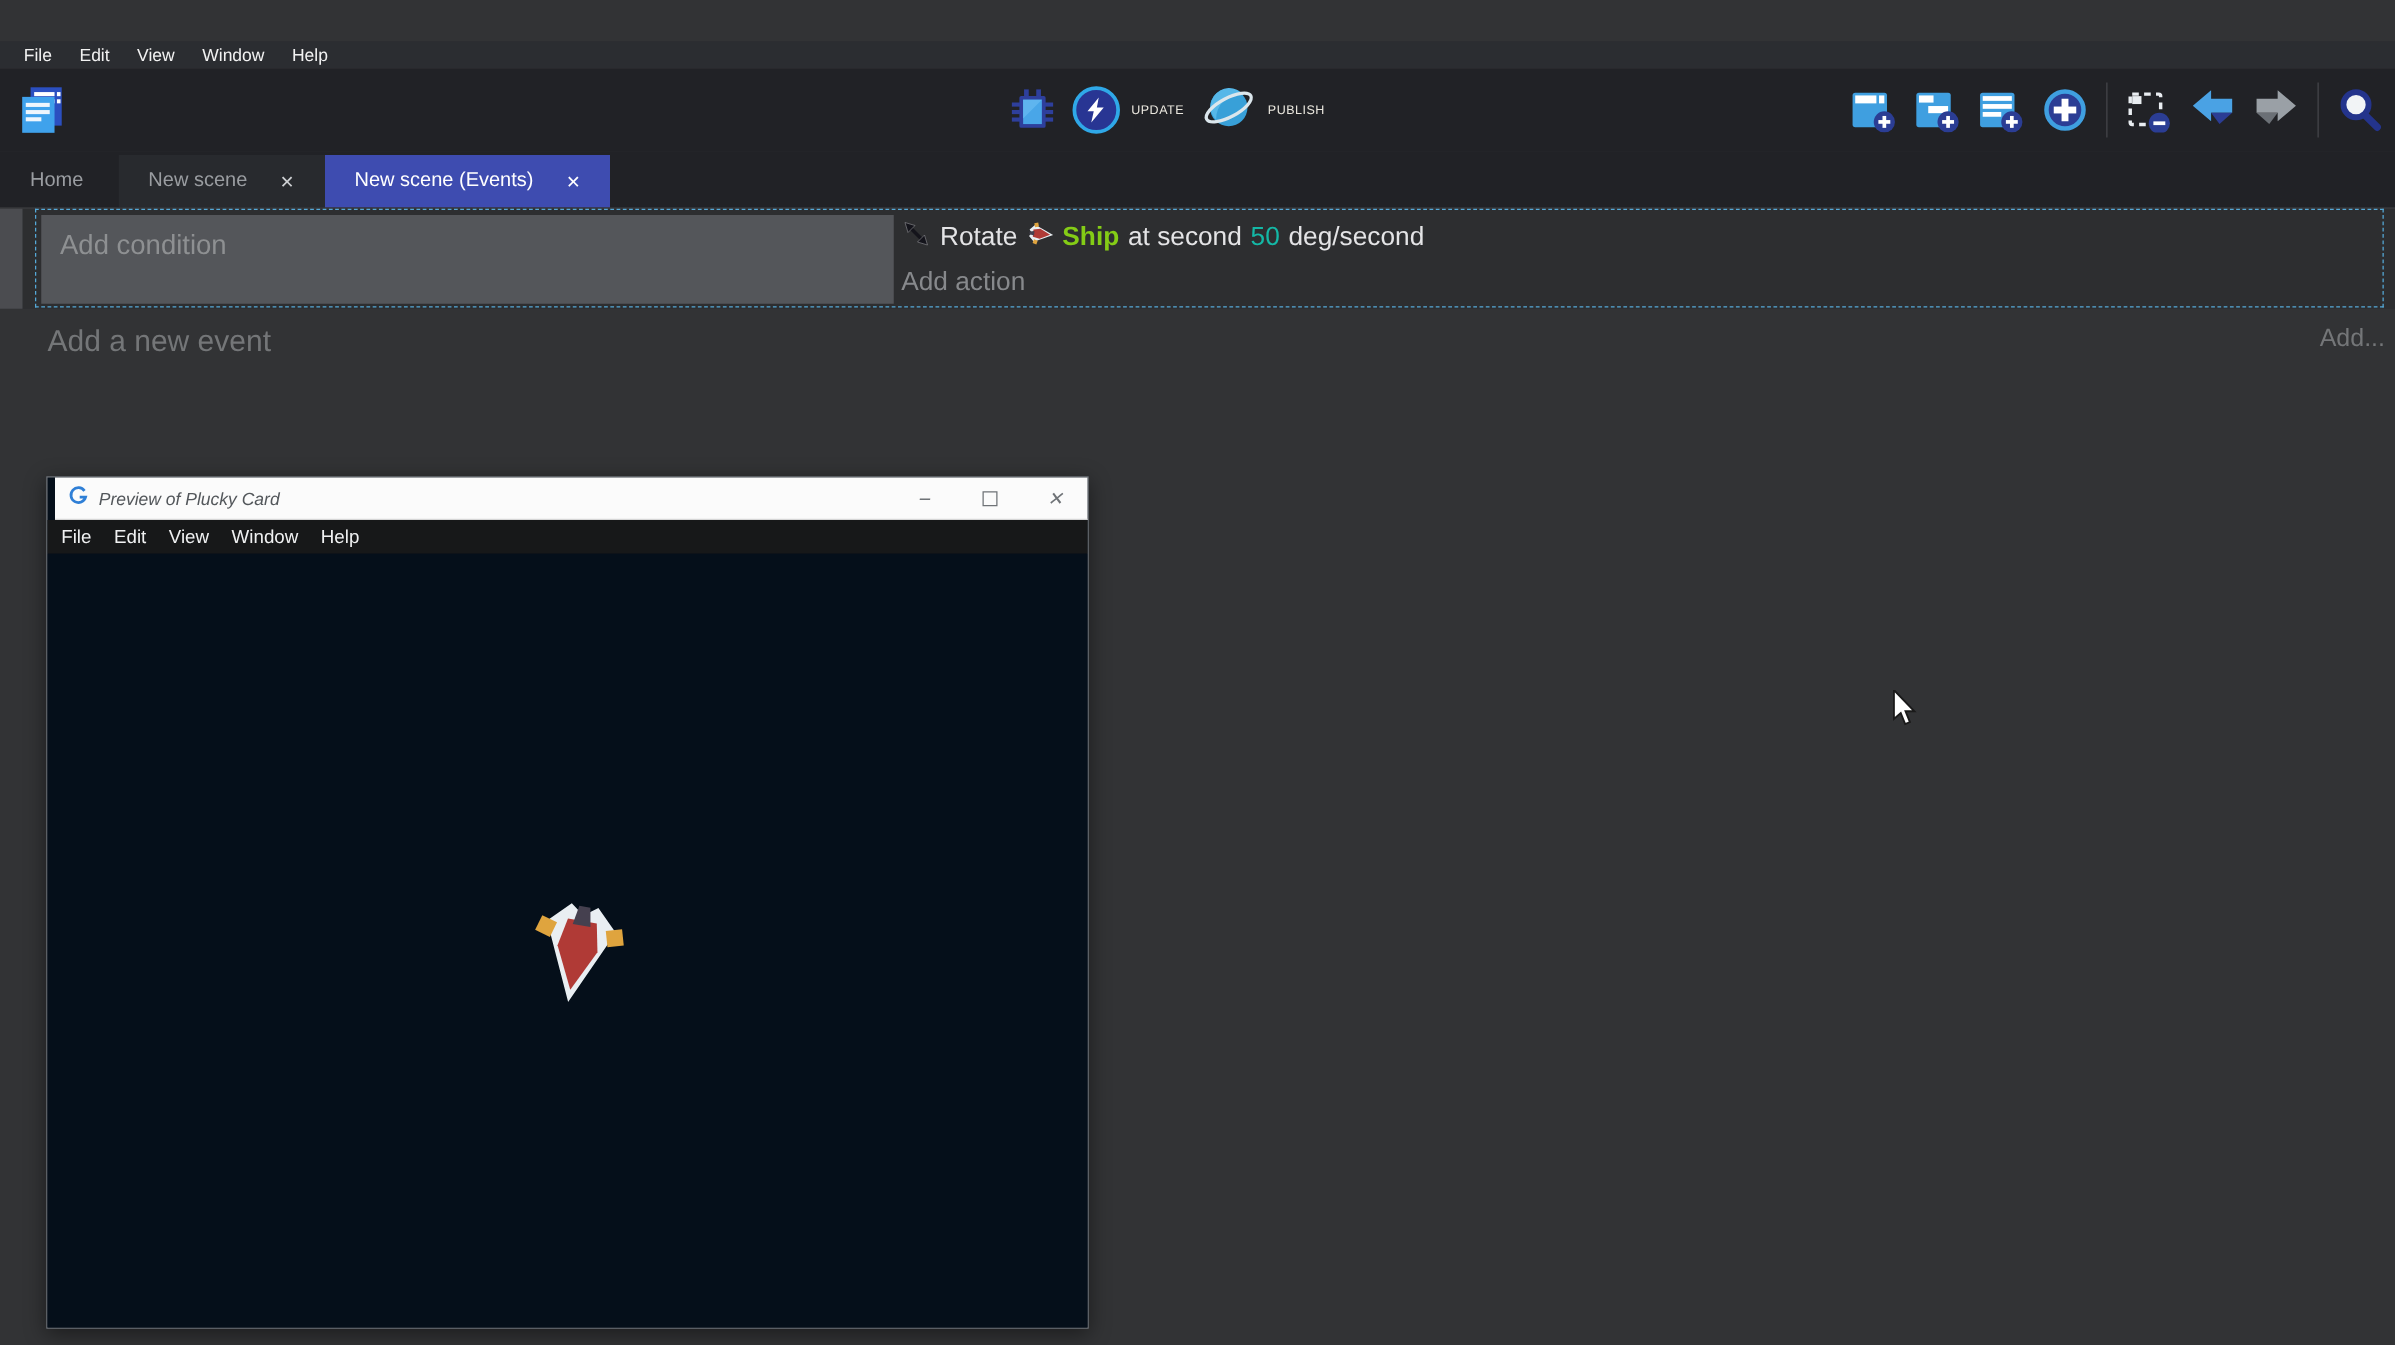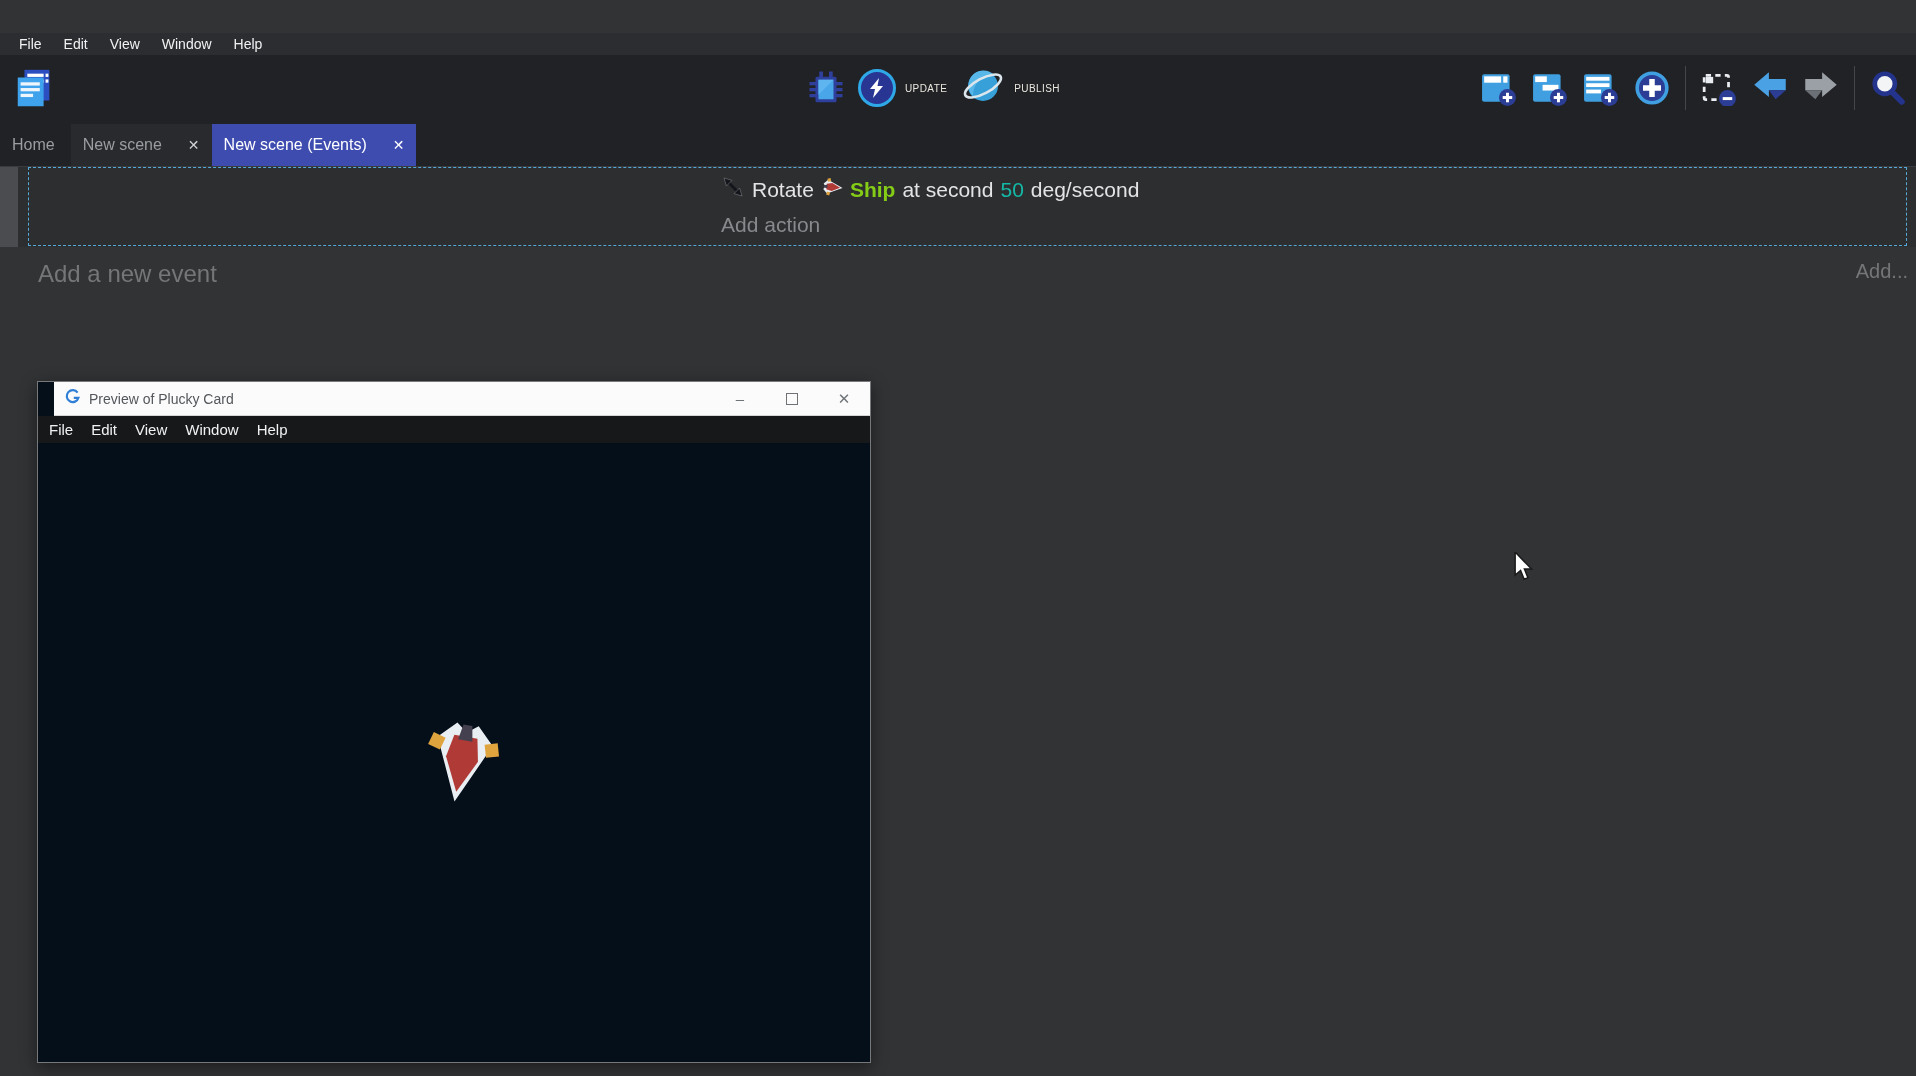--- a/index.html
+++ b/index.html
@@ -24,21 +24,21 @@
   .tc-group { display:flex; align-items:center; gap:9px; cursor:pointer; }
 
   .toolbar-right { position:absolute; right:10px; top:0; height:100%;
     display:flex; align-items:center; gap:15px; }
   .tb-icon { width:36px; height:36px; display:flex; align-items:center; justify-content:center; cursor:pointer; }
   .tb-sep { width:1px; height:44px; background:#45464b; }
 
   
   .tabbar { position:absolute; top:88px; left:0; right:0; height:45px; background:#212226;
     display:flex; align-items:flex-end; }
-  .tab { height:42px; display:flex; align-items:center; padding:0 12px; gap:26px;
+  .tab { height:42px; display:flex; align-items:center; padding:0 24px; gap:26px;
     font-size:16px; color:#9a9da1; cursor:pointer; }
   .tab.inactive-closable { background:#282a2e; margin-left:4px; }
   .tab.active { background:#3e4cb0; color:#ffffff; }
   .tab .tab-close { font-size:14px; color:#cfd1d4; cursor:pointer; }
   .tab.active .tab-close { color:#ffffff; }
 
   
   .events-top-strip { position:absolute; top:133px; left:0; right:0; height:3px; background:#3a3b3e; }
   .event-row { position:absolute; top:134px; left:0; right:0; height:80px; background:#2d2e30; }
   .event-gutter { position:absolute; left:0; top:0; bottom:0; width:18px; background:#4b4c50; }
@@ -54,22 +54,22 @@
   .action-num { color:#14b8a6; }
   .add-action { margin-top:9px; color:#87898c; font-size:21px; cursor:pointer; }
 
   .add-event-row { position:absolute; top:214px; left:0; right:0; height:52px; }
   .add-event-label { position:absolute; left:38px; top:13px; color:#747678; font-size:24px; cursor:pointer; }
   .add-more-label { position:absolute; right:8px; top:13px; color:#747678; font-size:20px; cursor:pointer; }
 
   
   .preview-window { position:absolute; left:37px; top:348px; width:834px; height:682px;
     border:1px solid #76787c; box-shadow:0 4px 16px rgba(0,0,0,0.45); background:#050f1a; }
-  .pw-titlebar { position:absolute; top:0; left:16px; right:0; height:34px; background:#fbfbfb;
-    display:flex; align-items:center; padding-left:10px; gap:8px; border-bottom:1px solid #d6d6d6; }
+  .pw-titlebar { position:absolute; top:0; left:6px; right:0; height:34px; background:#fbfbfb;
+    display:flex; align-items:center; padding-left:10px; gap:8px; border-bottom:1px solid #d6d6d6;font-style:italic; }
   .pw-title { color:#53575b; font-size:14px; }
   .pw-controls { margin-left:auto; display:flex; height:100%; }
   .pw-ctrl { width:52px; height:100%; display:flex; align-items:center; justify-content:center;
     color:#6f7377; font-size:15px; cursor:pointer; }
   .pw-max-box { width:12px; height:12px; border:1.4px solid #6f7377; display:block; }
   .pw-menubar { position:absolute; top:34px; left:0; right:0; height:27px; background:#171819;
     display:flex; align-items:center; padding-left:7px; gap:10px; }
   .pw-menubar .menu-item { color:#f0f1f2; font-size:15px; padding:0 4px; cursor:default; }
   .pw-canvas { position:absolute; top:61px; left:0; right:0; bottom:0; background:#050f1a; }
   .ship-sprite { position:absolute; left:377px; top:332px; width:94px; height:90px; }
@@ -226,20 +226,23 @@
       <span>New scene (Events)</span>
       <span class="tab-close">✕</span>
     </div>
   </div>
 
   <div class="events-top-strip"></div>
 
   <div class="event-row">
     <div class="event-gutter"></div>
     <div class="event-selection"></div>
+    <div class="condition-box">
+      <span class="placeholder">Add condition</span>
+    </div>
     <div class="actions-col">
       <div class="action-line">
         <span>
           <svg width="24" height="24" viewBox="0 0 24 24">
             <line x1="6" y1="6" x2="18" y2="18" stroke="#14141b" stroke-width="2.8"></line>
             <polygon points="3,3 11,5.4 5.4,11" fill="#14141b" stroke="#8d8d92" stroke-width="0.5"></polygon>
             <polygon points="21,21 13,18.6 18.6,13" fill="#14141b" stroke="#8d8d92" stroke-width="0.5"></polygon>
           </svg>
         </span>
         <span>Rotate</span>

